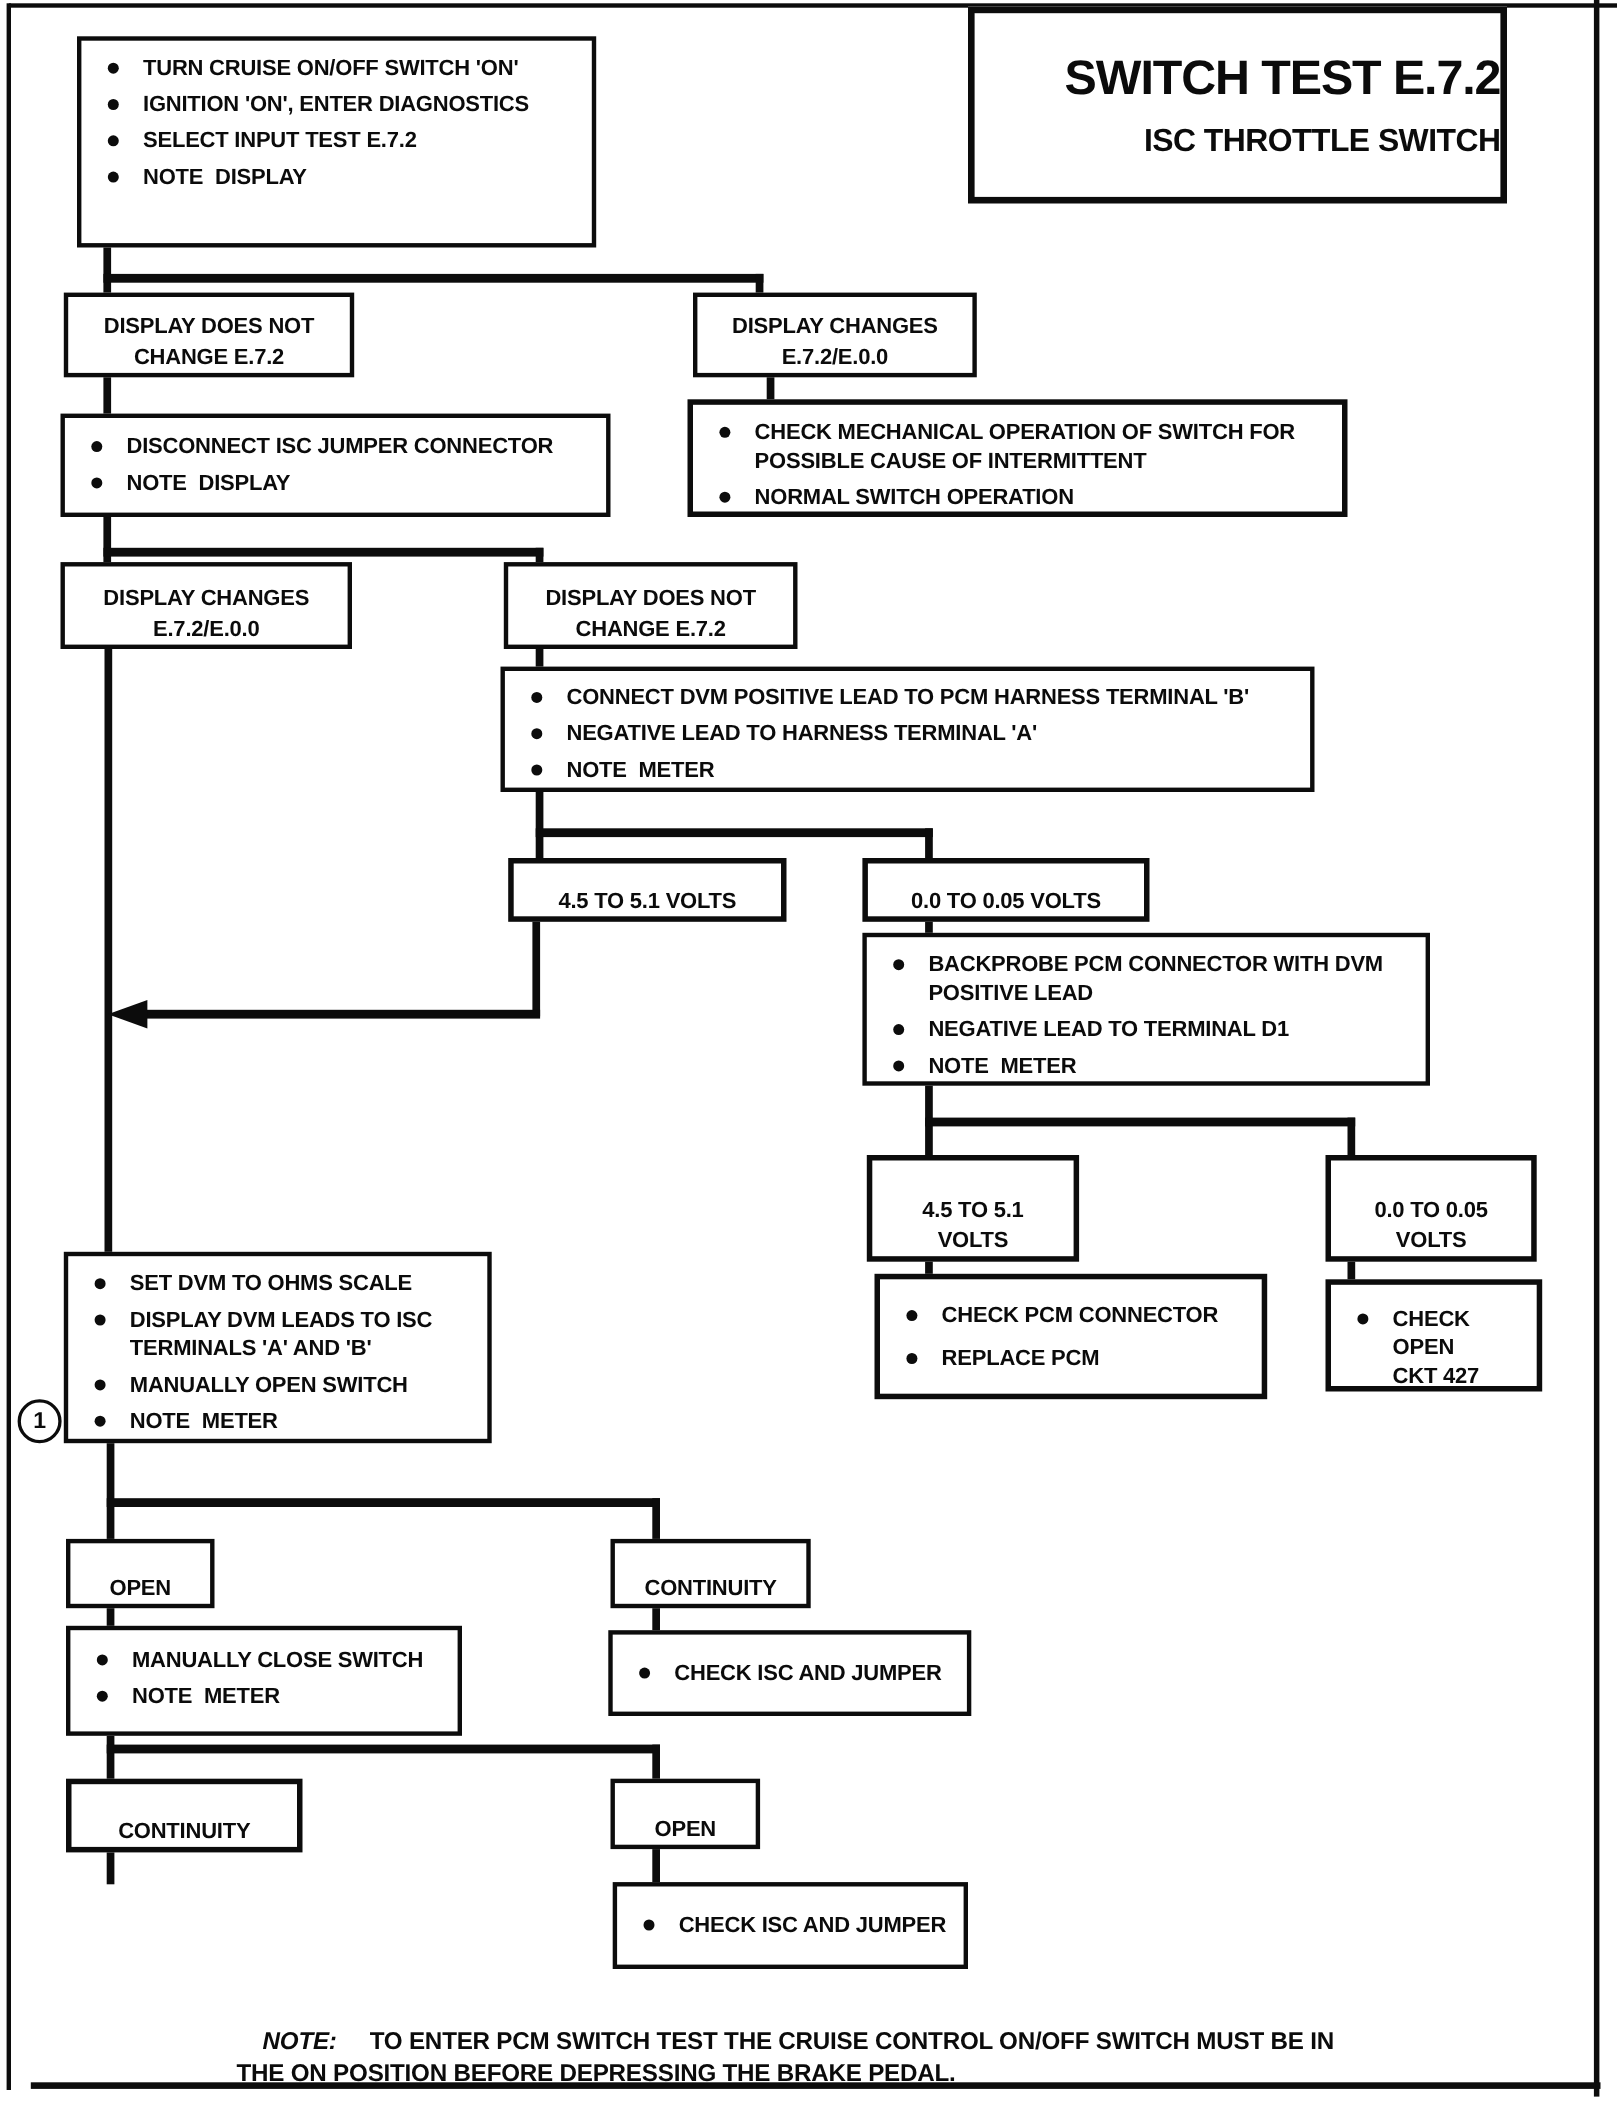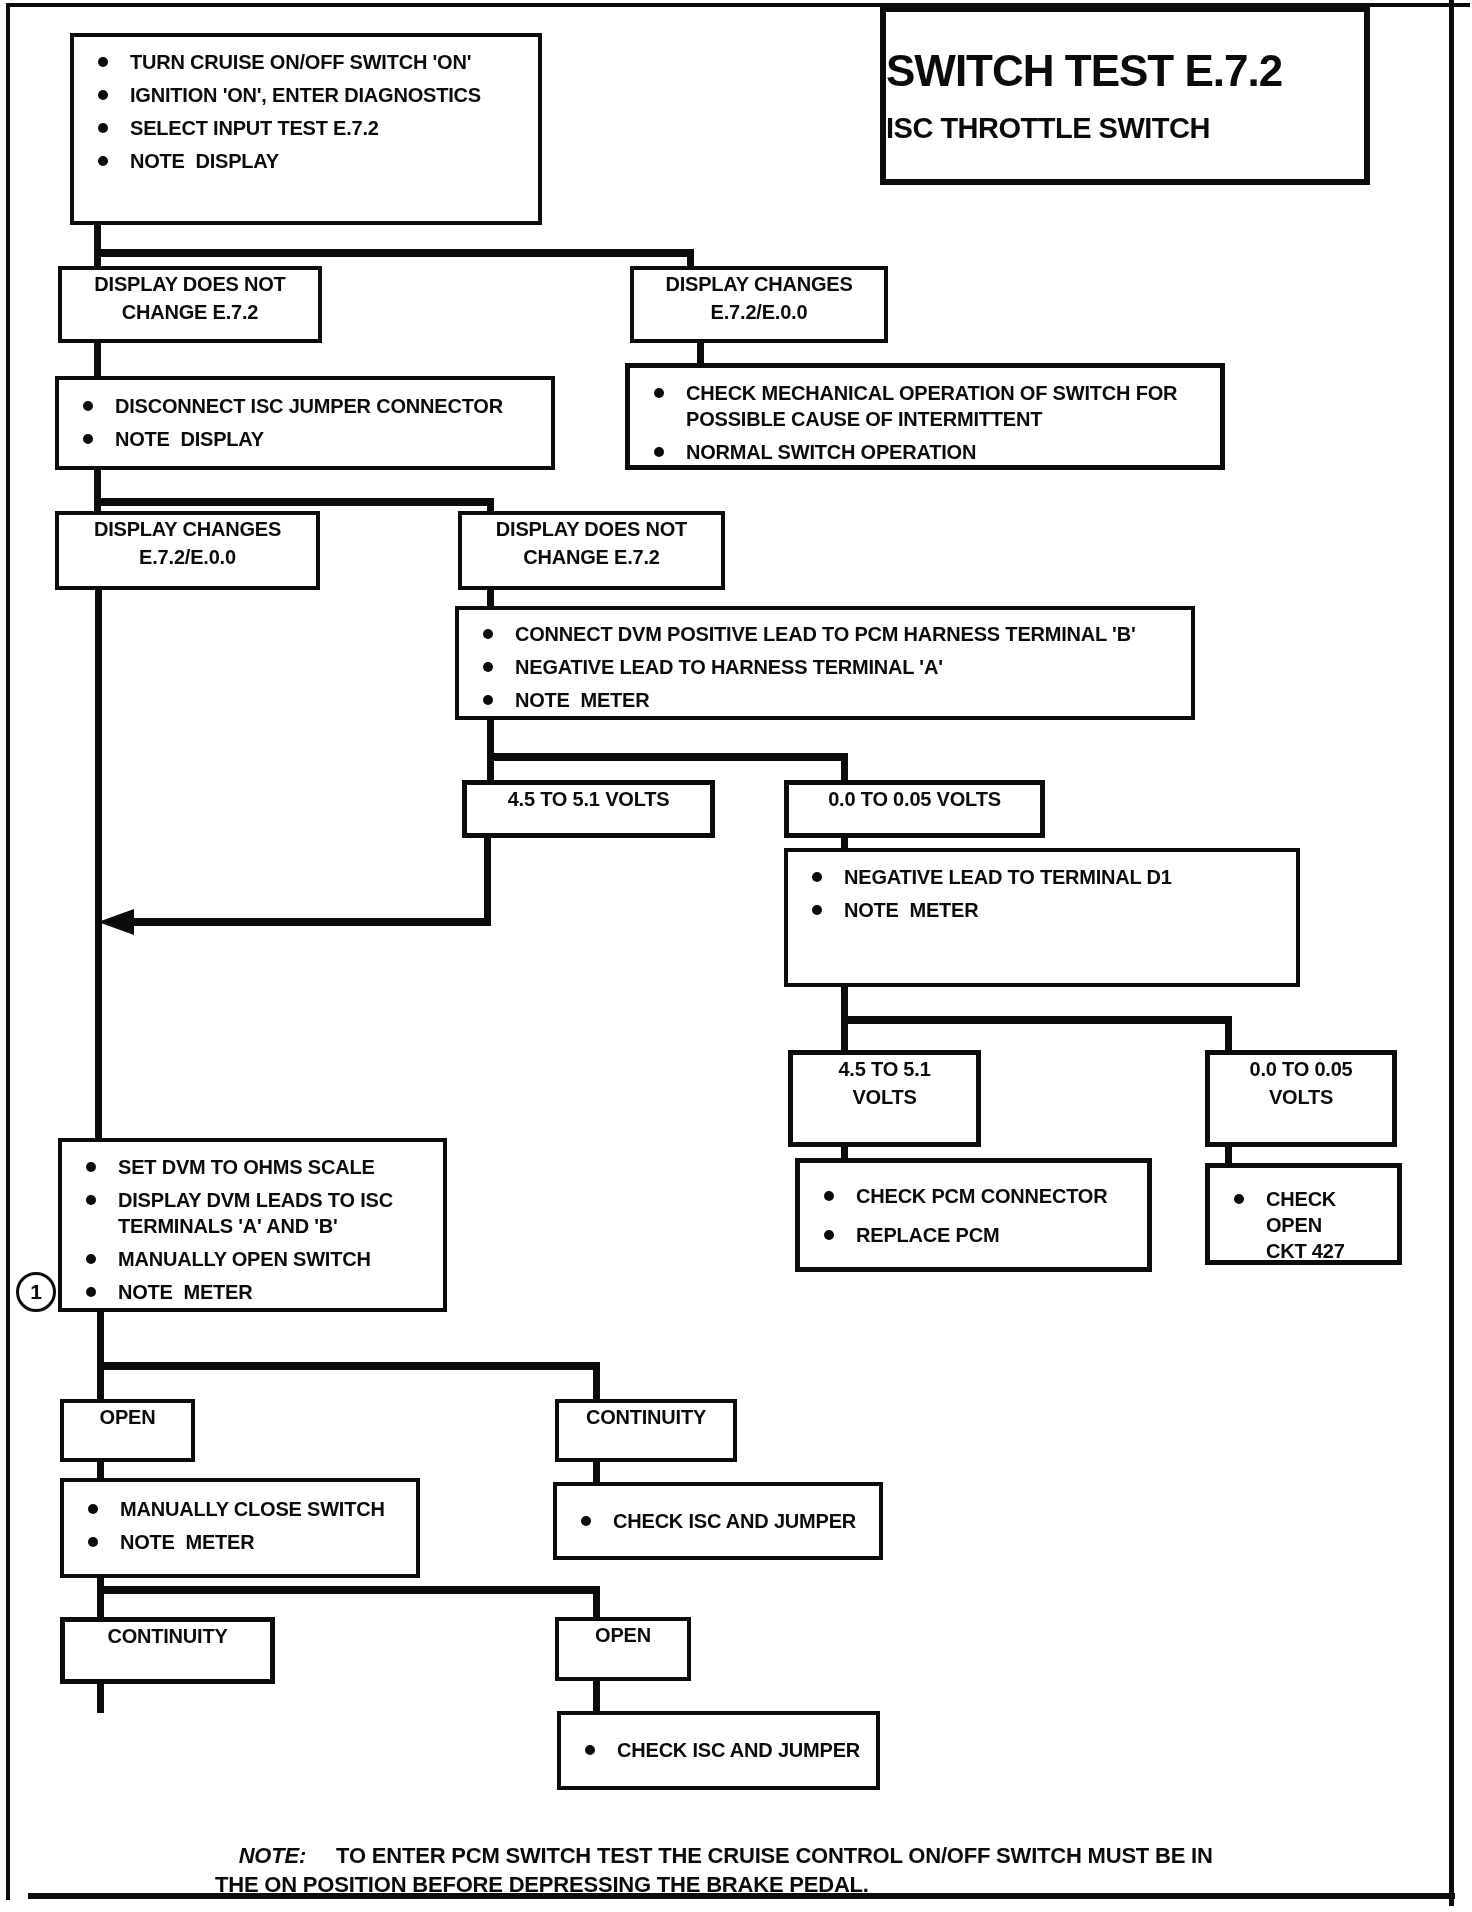--- a/index.html
+++ b/index.html
@@ -4,21 +4,21 @@
 <style>
   html,body{margin:0;padding:0;background:#e8e8e8;}
   .page{
     position:relative;width:1472px;height:1912px;background:#ffffff;
     font-family:"Liberation Sans",sans-serif;color:#0b0b0b;overflow:hidden;
   }
   .line{position:absolute;background:#0c0c0c;}
   .bbox{position:absolute;background:#fff;border:4px solid #0c0c0c;box-sizing:border-box;}
   .b5{border-width:5px;}
   .b6{border-width:6px;}
-  .centerbox{display:flex;align-items:flex-start;justify-content:center;}
+  .centerbox{display:flex;align-items:flex-end;justify-content:center;}
   .label{font-size:20px;font-weight:700;white-space:pre-wrap;text-align:center;line-height:1.4;letter-spacing:-0.2px;}
   .item{position:relative;padding-left:56px;padding-right:6px;margin-bottom:7px;font-size:20px;font-weight:700;white-space:pre-wrap;line-height:1.3;letter-spacing:-0.2px;}
   .item::before{content:"";position:absolute;left:24px;top:8px;width:10px;height:10px;background:#0c0c0c;border-radius:50%;}
   .title-line1{font-size:44px;font-weight:700;letter-spacing:-1px;text-align:center;}
   .title-line2{font-size:29px;font-weight:700;letter-spacing:-0.5px;text-align:center;margin-top:16px;}
   .arrowhead{position:absolute;width:0;height:0;border-top:13px solid transparent;border-bottom:13px solid transparent;border-right:36px solid #0c0c0c;}
   .callout{position:absolute;border:3px solid #0c0c0c;border-radius:50%;background:#fff;display:flex;align-items:center;justify-content:center;font-size:21px;font-weight:700;box-sizing:border-box;}
   .note{position:absolute;font-size:22px;font-weight:700;line-height:1.32;letter-spacing:-0.2px;white-space:pre-wrap;}
   .note-label{margin-right:30px;font-style:italic;}
 </style>
@@ -115,20 +115,22 @@
   </div>
 
   <div class="bbox b5 centerbox" style="left:462px;top:780px;width:253px;height:58px;">
     <div class="label">4.5 TO 5.1 VOLTS</div>
   </div>
   <div class="bbox b5 centerbox" style="left:784px;top:780px;width:261px;height:58px;">
     <div class="label">0.0 TO 0.05 VOLTS</div>
   </div>
 
   <div class="bbox" style="left:784px;top:848px;width:516px;height:139px;padding-top:12px;">
+    <div class="item"><span>BACKPROBE PCM CONNECTOR WITH DVM
+POSITIVE LEAD</span></div>
     <div class="item"><span>NEGATIVE LEAD TO TERMINAL D1</span></div>
     <div class="item"><span>NOTE  METER</span></div>
   </div>
 
   <div class="bbox b5 centerbox" style="left:788px;top:1050px;width:193px;height:97px;">
     <div class="label">4.5 TO 5.1
 VOLTS</div>
   </div>
   <div class="bbox b5 centerbox" style="left:1205px;top:1050px;width:192px;height:97px;">
     <div class="label">0.0 TO 0.05

